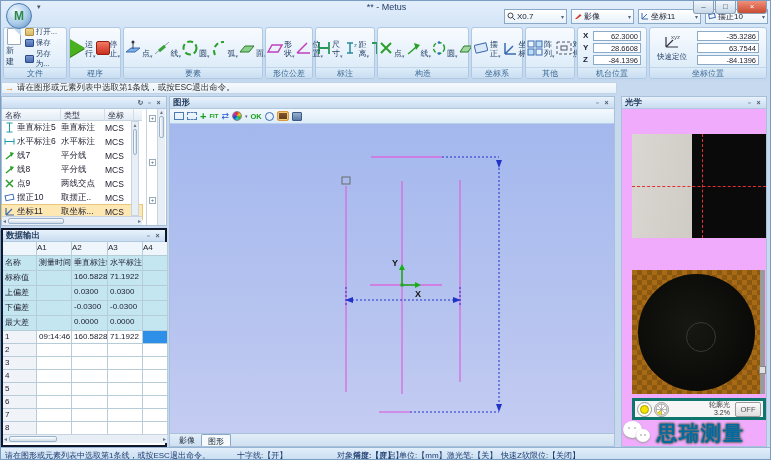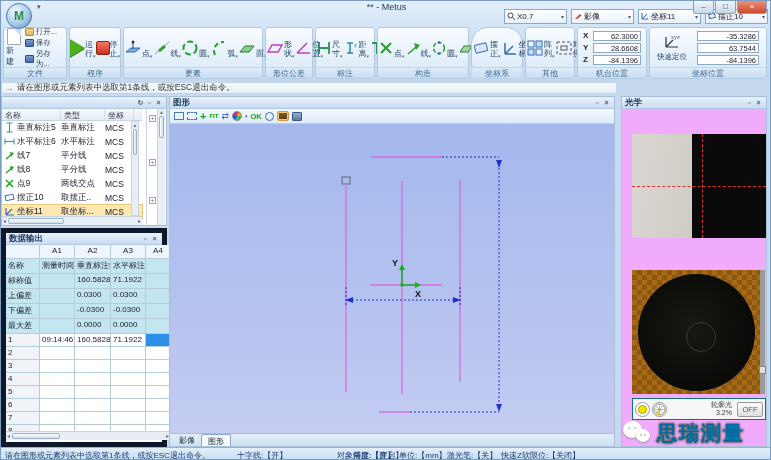--- a/index.html
+++ b/index.html
@@ -61,24 +61,24 @@
   .vscroll{position:absolute;right:27px;top:24px;width:8px;bottom:9px;background:#e8eef6;border:1px solid #c8d4e0;font-size:5px;color:#678;text-align:center;}
   .vscroll .thmb{margin:1px;height:26px;background:linear-gradient(90deg,#fdfefe,#cfdce8);border:1px solid #9ab2cc;border-radius:2px;}
   .hscroll{position:absolute;left:0;bottom:0;width:140px;height:9px;background:#e8eef6;border-top:1px solid #c8d4e0;display:flex;font-size:5px;color:#678;align-items:center;}
   .hscroll .thmb{width:56px;height:6px;margin:0 1px;background:linear-gradient(#fdfefe,#cfdce8);border:1px solid #9ab2cc;border-radius:2px;}
   .hscroll .sp{flex:1;}
   .ministrip{position:absolute;right:0;top:12px;width:20px;bottom:0;background:#fff;border-left:1px solid #c8d4e0;}
   .ministrip .exp{position:absolute;left:2px;width:7px;height:7px;border:1px solid #9ab;font-size:6px;line-height:5px;text-align:center;color:#567;}
   .msb{position:absolute;right:1px;top:0;width:8px;bottom:0;background:#e8eef6;border-left:1px solid #c8d4e0;font-size:5px;color:#678;text-align:center;}
   .msb .thmb{margin:1px;height:22px;background:linear-gradient(90deg,#fdfefe,#cfdce8);border:1px solid #9ab2cc;border-radius:2px;}
   
-  .dpanel{position:absolute;left:0;top:227px;width:166px;height:219px;background:#fff;border:5px solid #0f172a;}
+  .dpanel{position:absolute;left:0;top:227px;width:166px;height:219px;background:#fff;border:2px solid #0f172a;}
   .dtable{position:absolute;left:0;top:12px;display:grid;grid-template-columns:34px 35px 36px 35px 25px;grid-template-rows:14px repeat(5,15px) repeat(8,13px);font-size:8px;color:#223;}
   .dtable div{border-right:1px solid #b6cdd9;border-bottom:1px solid #b6cdd9;padding:1px 0 0 2px;overflow:hidden;white-space:nowrap;}
-  .ch{background:#eef5fb;text-align:center;padding-left:0!important;}
+  .ch{background:#eef5fb;text-align:left;padding-left:0!important;}
   .cl{background:#c4e6f0;}
   .cs{background:#c4e6f0;}
   .cn{background:#f0f4f8;}
   .cw{background:#fff;}
   .csel{background:#2e8fe8;}
   .dhscroll{position:absolute;left:0;bottom:2px;width:164px;height:9px;background:#e8eef6;border-top:1px solid #c8d4e0;display:flex;font-size:5px;color:#678;align-items:center;}
   .dhscroll .thmb{width:48px;height:6px;margin:0 1px;background:linear-gradient(#fdfefe,#cfdce8);border:1px solid #9ab2cc;border-radius:2px;}
   .dhscroll .sp{flex:1;}
   
   .gpanel{position:absolute;left:168px;top:95px;width:446px;height:351px;border:1px solid #a8c0d8;background:#dce8f5;}
@@ -103,21 +103,21 @@
   .opanel{position:absolute;left:620px;top:95px;width:146px;height:351px;background:#f0abfc;border:1px solid #a8c0d8;}
   .cam1{position:absolute;left:10px;top:37px;width:134px;height:104px;background:#0a0a0a;overflow:hidden;}
   .cam1 .lite{position:absolute;left:0;top:0;width:45%;height:100%;background:linear-gradient(100deg,#dad7d2,#cfccc6);}
   .cam1 .chx{position:absolute;left:0;right:0;top:52px;border-top:1px dashed #e03030;}
   .cam1 .chy{position:absolute;top:0;bottom:0;left:70px;border-left:1px dashed #e03030;}
   .cam2{position:absolute;left:10px;top:173px;width:130px;height:124px;background-color:#a86a14;background-image:linear-gradient(45deg,#8a5810 25%,transparent 25%,transparent 75%,#8a5810 75%),linear-gradient(45deg,#8a5810 25%,transparent 25%,transparent 75%,#8a5810 75%);background-size:10px 10px;background-position:0 0,5px 5px;overflow:hidden;}
   .blob{position:absolute;left:6px;top:4px;width:117px;height:117px;border-radius:50%;background:radial-gradient(circle at 45% 45%,#171713,#0a0a08 70%);}
   .ring{position:absolute;left:48px;top:48px;width:30px;height:30px;border:1px solid #3a3a2e;border-radius:50%;}
   .oslider{position:absolute;right:1px;top:173px;width:5px;height:124px;background:#9a9a9a;}
   .oslider .thmb{position:absolute;left:-1px;top:96px;width:7px;height:8px;background:#e0e0e0;border:1px solid #888;}
-  .lightrow{position:absolute;left:10px;top:301px;width:134px;height:22px;background:#f6f6f6;border:1px solid #0f766e;display:flex;align-items:center;padding:0 2px;gap:2px;}
+  .lightrow{position:absolute;left:10px;top:301px;width:134px;height:22px;background:#f6f6f6;border:3px solid #0f766e;display:flex;align-items:center;padding:0 2px;gap:2px;}
   .li1{width:15px;height:15px;border-radius:50%;background:#fff;border:1px solid #999;display:flex;align-items:center;justify-content:center;}
   .li1 i{display:block;width:9px;height:9px;border-radius:50%;background:#f5e400;border:1px solid #b0a000;}
   .lightlbl{flex:1;text-align:right;font-size:7px;color:#333;line-height:8px;padding-right:3px;}
   .offbtn{width:26px;height:15px;border:1px solid #9a9a9a;border-radius:2px;background:linear-gradient(#fcfcfc,#dedede);font-size:7.5px;color:#555;text-align:center;line-height:14px;}
   
   .wmark{position:absolute;left:622px;top:416px;width:148px;height:32px;display:flex;align-items:center;z-index:9;}
   .wc{position:relative;width:34px;height:28px;}
   .wc .b1{position:absolute;left:0;top:2px;width:19px;height:17px;background:#fff;border-radius:50%;box-shadow:0 1px 2px #999;}
   .wc .b2{position:absolute;left:13px;top:10px;width:14px;height:13px;background:#fff;border-radius:50%;box-shadow:0 1px 2px #999;}
   .wc .e{position:absolute;width:2px;height:2px;background:#bbb;border-radius:50%;}
@@ -389,21 +389,21 @@
                   <path d="M9 5l2-3 2 3z" fill="#2a9a5a"></path>
                 </svg>
               </span>
               <span>构造</span>
               <span class="dd">▾</span>
             </div>
         </div>
         <div class="glabel">构造</div>
       </div>
 
-      <div class="rgroup" style="left:470px;width:52px;border-radius:17px;">
+      <div class="rgroup" style="left:470px;width:52px;">
         <div class="gbody">
           <div class="rbtn">
               <span class="ic">
                 <svg width="18" height="18">
                   <rect x="3" y="5" width="12" height="8" rx="1" fill="#d8e8f8" stroke="#3a6ab0" transform="rotate(-14 9 9)"></rect>
                 </svg>
               </span>
               <span>摆正</span>
               <span class="dd">▾</span>
             </div>

